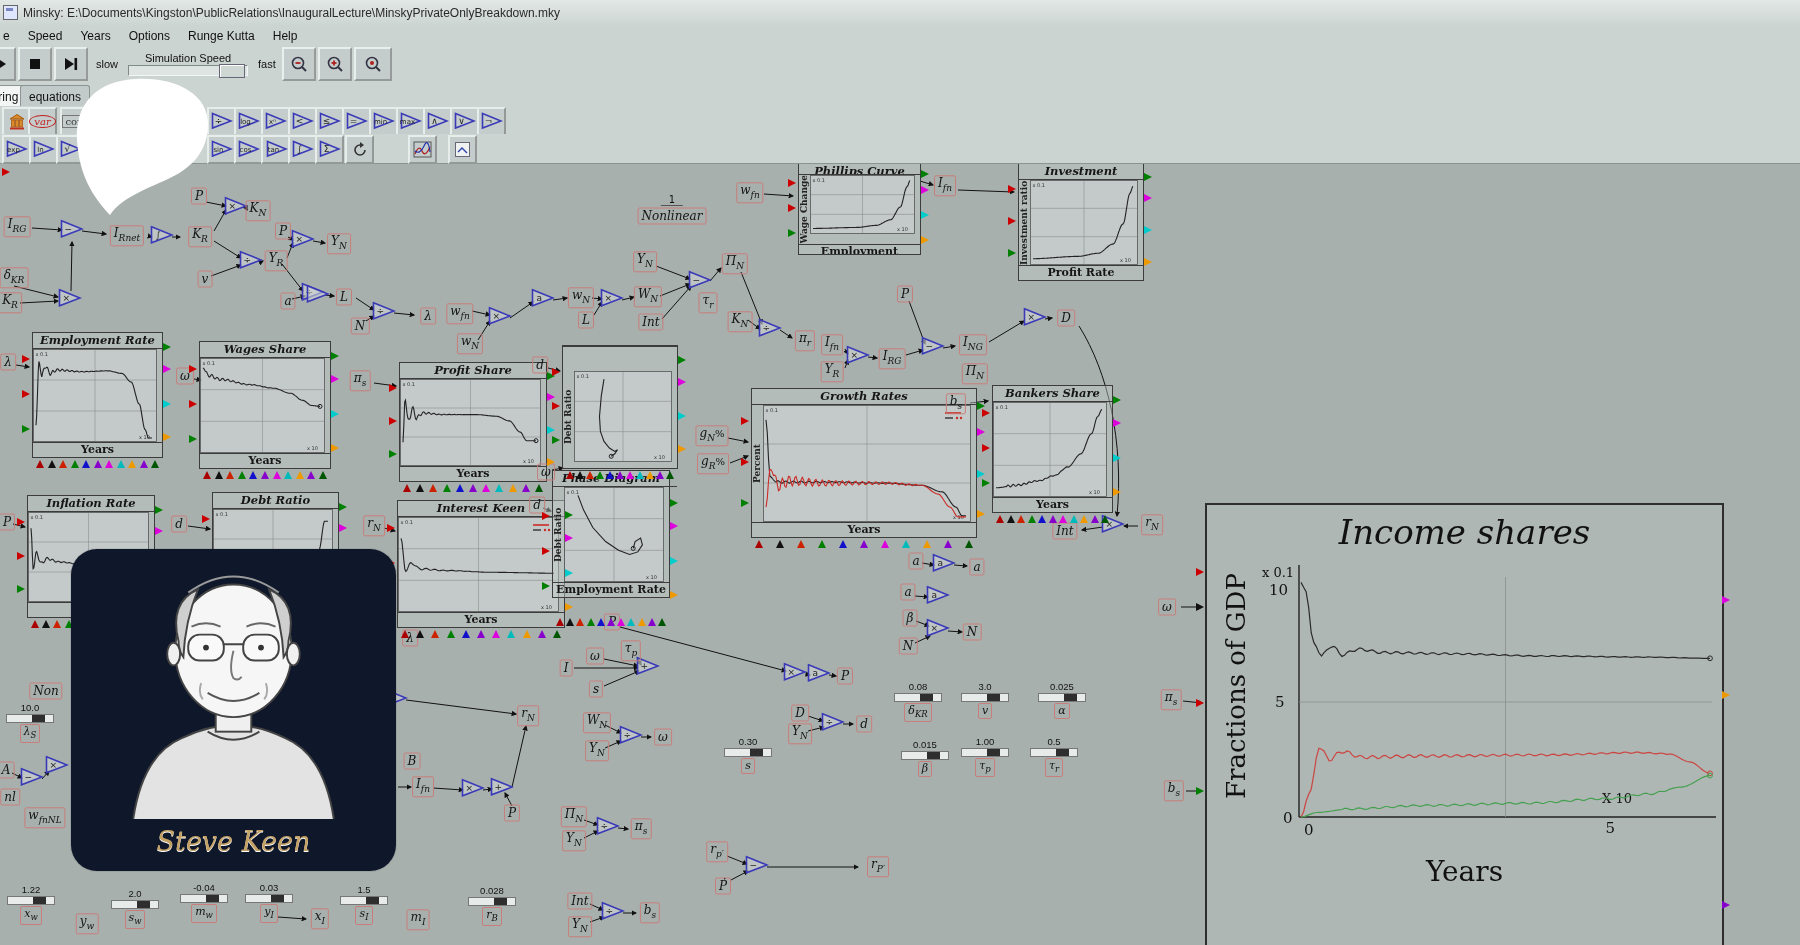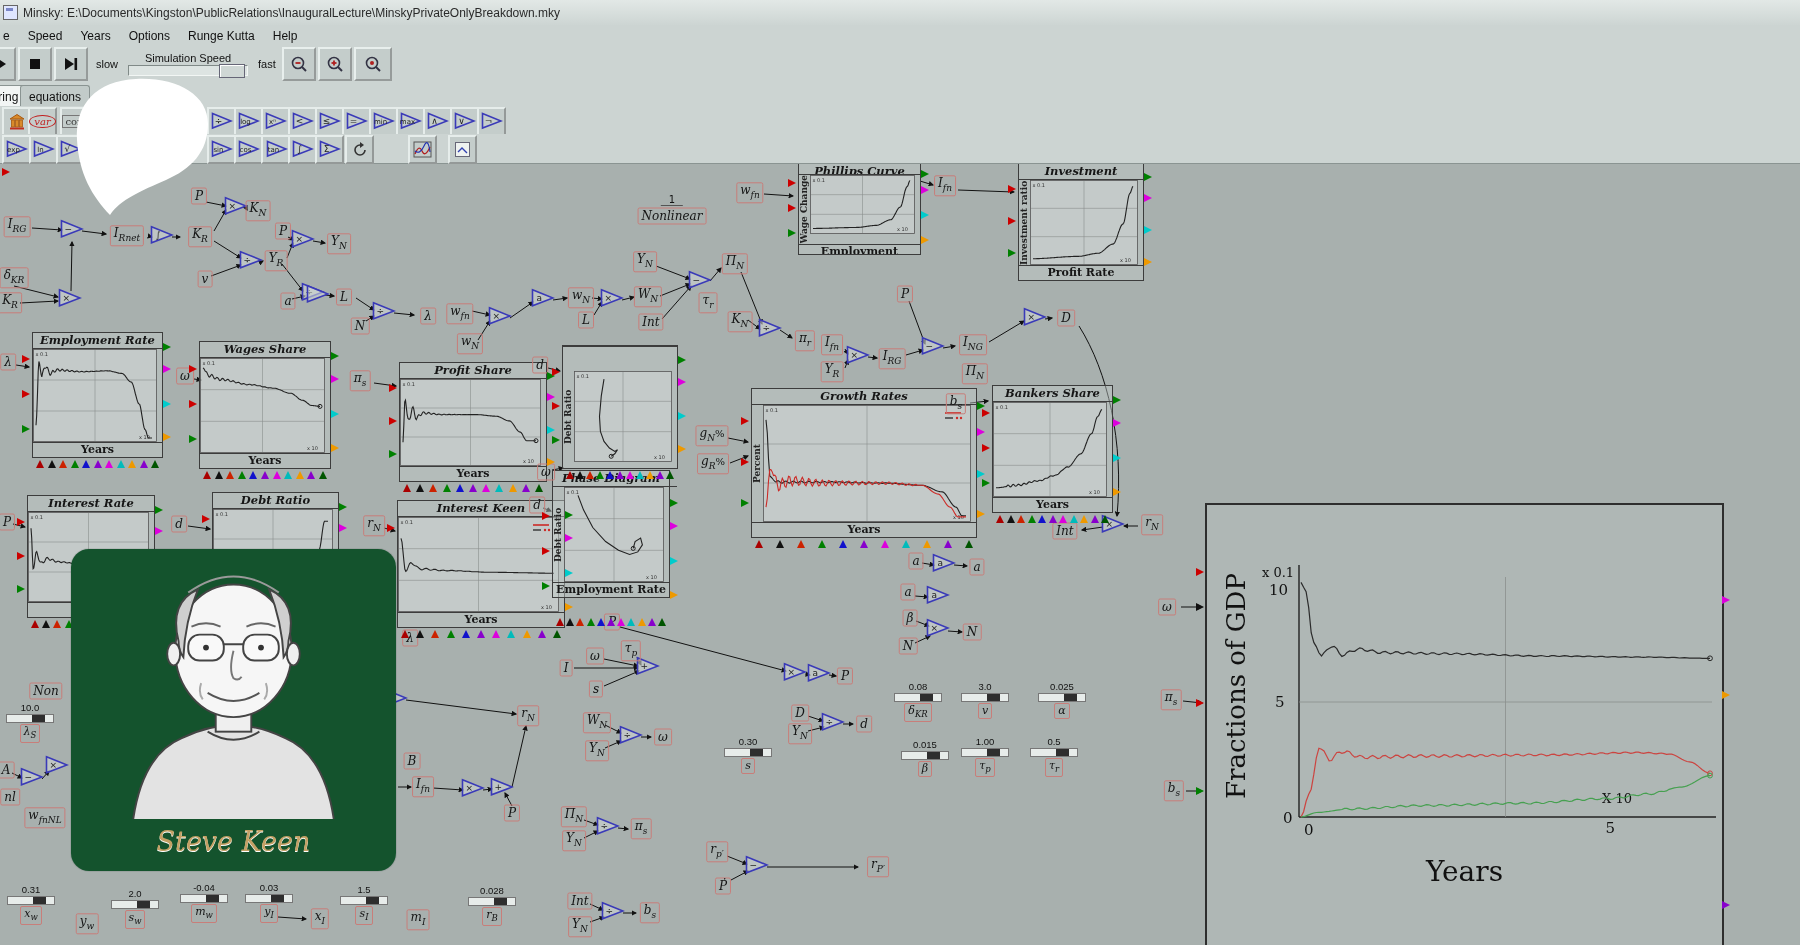--- a/index.html
+++ b/index.html
@@ -56,21 +56,21 @@
   #income{position:absolute;border:2px solid #2e2e2e;z-index:8;background:rgba(196,204,202,0.25);}
   #income .ititle{position:absolute;width:100%;text-align:center;font:italic 34px "DejaVu Serif",serif;color:#111;}
   #income .iylab{position:absolute;font:26px "DejaVu Serif",serif;color:#111;transform:rotate(-90deg);transform-origin:left top;white-space:nowrap;}
   #income .ixlab{position:absolute;width:100%;text-align:center;font:28px "DejaVu Serif",serif;color:#111;}
   #income svg{position:absolute;left:0;top:0;}
   .itick{font:15px "DejaVu Serif",serif;fill:#111;}
   .iscale{font:13px "DejaVu Serif",serif;fill:#111;}
 
   
   #blob{position:absolute;left:0;top:0;z-index:50;pointer-events:none;}
-  #avatar{position:absolute;background:#14532d;border-radius:18px;z-index:55;box-shadow:0 0 0 1px rgba(0,0,0,0.08);overflow:hidden;}
+  #avatar{position:absolute;background:#0f172a;border-radius:26px;z-index:55;box-shadow:0 0 0 1px rgba(0,0,0,0.08);overflow:hidden;}
   #avatar .sig{position:absolute;left:0;width:100%;text-align:center;font:italic 27px "DejaVu Serif",serif;color:#c3a064;text-shadow:0 1px 0 #fff;}
 </style>
 </head>
 <body>
 
 <div id="root">
 
   <svg id="wires">
     <defs>
       <marker id="arr" viewBox="0 0 10 10" refX="8" refY="5" markerWidth="5.5" markerHeight="5.5" orient="auto-start-reverse">
@@ -459,21 +459,21 @@
         <div class="vbox"><i>τ</i><sub>r</sub></div>
       </div>
       <div class="slider" style="left: 748px; top: 737px;">
         <div class="val">0.30</div>
         <div class="groove">
           <i></i>
         </div>
         <div class="vbox"><i>s</i></div>
       </div>
       <div class="slider" style="left: 31px; top: 885px;">
-        <div class="val">0.31</div>
+        <div class="val">1.22</div>
         <div class="groove">
           <i></i>
         </div>
         <div class="vbox"><i>x</i><sub>w</sub></div>
       </div>
       <div class="slider" style="left: 135px; top: 889px;">
         <div class="val">2.0</div>
         <div class="groove">
           <i></i>
         </div>
@@ -510,20 +510,21 @@
       <div class="slider" style="left: 30px; top: 703px;">
         <div class="val">10.0</div>
         <div class="groove">
           <i></i>
         </div>
         <div class="vbox"><i>λ</i><sub>S</sub></div>
       </div>
     </div>
 
   <div id="income" style="left: 1205px; top: 503px; width: 515px; height: 442px;">
+    <div class="ititle" style="top:7px;">Income shares</div>
     <div class="iylab" style="left: 14px; top: 294px;">Fractions of GDP</div>
     <div class="ixlab" style="top: 350px;">Years</div>
   <svg width="515" height="442">
         <line x1="92" y1="60" x2="92" y2="312" stroke="#222" stroke-width="1.4"></line>
         <line x1="92" y1="312" x2="509" y2="312" stroke="#222" stroke-width="1.4"></line>
         <line x1="92" y1="197" x2="505" y2="197" stroke="#8a8f8d" stroke-width="0.8"></line>
         <line x1="298.5" y1="72" x2="298.5" y2="312" stroke="#8a8f8d" stroke-width="0.8"></line>
         <text x="55" y="72" class="iscale">x 0.1</text>
         <text x="62" y="90" class="itick">10</text>
         <text x="68" y="202" class="itick">5</text>
@@ -1039,21 +1040,21 @@
     <div class="pt ptU" style="left: 1017px; top: 515px; border-bottom-color: rgb(204, 34, 0);"></div>
     <div class="pt ptU" style="left: 1027.5px; top: 515px; border-bottom-color: rgb(0, 128, 0);"></div>
     <div class="pt ptU" style="left: 1038px; top: 515px; border-bottom-color: rgb(17, 17, 204);"></div>
     <div class="pt ptU" style="left: 1048.5px; top: 515px; border-bottom-color: rgb(136, 0, 204);"></div>
     <div class="pt ptU" style="left: 1059px; top: 515px; border-bottom-color: rgb(221, 0, 221);"></div>
     <div class="pt ptU" style="left: 1069.5px; top: 515px; border-bottom-color: rgb(0, 187, 187);"></div>
     <div class="pt ptU" style="left: 1080px; top: 515px; border-bottom-color: rgb(238, 153, 0);"></div>
     <div class="pt ptU" style="left: 1090.5px; top: 515px; border-bottom-color: rgb(136, 0, 204);"></div>
     <div class="pt ptU" style="left: 1101px; top: 515px; border-bottom-color: rgb(0, 85, 0);"></div>
     <div class="mini" style="left: 27px; top: 495px; width: 126px; height: 121px;">
-      <div class="t">Interest Rate</div>
+      <div class="t">Inflation Rate</div>
       <div class="body">
         <svg width="121" height="90">
           <rect x="0.5" y="0.5" width="120" height="89" fill="rgba(225,230,228,0.35)" stroke="#555" stroke-width="0.8"></rect>
           <line x1="1" y1="30" x2="120" y2="30" stroke="#8a8f8d" stroke-width="0.6"></line>
           <line x1="1" y1="60" x2="120" y2="60" stroke="#8a8f8d" stroke-width="0.6"></line>
           <line x1="60.5" y1="1" x2="60.5" y2="89" stroke="#8a8f8d" stroke-width="0.6"></line>
           <text x="2.5" y="6.5" font-size="5" fill="#333" font-family="&quot;DejaVu Sans&quot;,sans-serif">x 0.1</text>
           <text x="103" y="87" font-size="5" fill="#333" font-family="&quot;DejaVu Sans&quot;,sans-serif">x 10</text>
           <path d="M3.0,16.3L3.7,25.8L4.4,44.3L5.1,56.8L5.8,56.1L6.5,51.7L7.2,45.2L7.9,40.5L8.7,39.6L9.4,41.9L10.1,45.0L10.8,47.7L11.5,49.3L12.2,50.0L12.9,50.0L13.6,49.8L14.3,50.1L15.0,50.6L15.7,50.7L16.4,50.0L17.1,48.5L17.8,46.8L18.5,45.6L19.2,45.4L19.9,46.0L20.7,47.0L21.4,47.9L22.1,48.3L22.8,48.0L23.5,47.5L24.2,47.2L24.9,47.3L25.6,48.0L26.3,48.9L27.0,49.7L27.7,50.1L28.4,49.9L29.1,49.6L29.8,49.2L30.5,49.2L31.3,49.5L32.0,50.0L32.7,50.4L33.4,50.6L34.1,50.3L34.8,50.0L35.5,49.7L36.2,49.7L36.9,50.0L37.6,50.4L38.3,50.8L39.0,51.0L39.7,50.9L40.4,50.7L41.1,50.5L41.8,50.6L42.5,50.9L43.3,51.2L44.0,51.6L44.7,51.8L45.4,51.7L46.1,51.6L46.8,51.6L47.5,51.7L48.2,51.9L48.9,52.2L49.6,52.5L50.3,52.6L51.0,52.6L51.7,52.6L52.4,52.5L53.1,52.6L53.9,52.7L54.6,53.0L55.3,53.1L56.0,53.2L56.7,53.2L57.4,53.1L58.1,53.0L58.8,53.0L59.5,53.1L60.2,53.2L60.9,53.3L61.6,53.4L62.3,53.3L63.0,53.3L63.7,53.2L64.4,53.3L65.2,53.4L65.9,53.5L66.6,53.6L67.3,53.7L68.0,53.8L68.7,53.8L69.4,53.8L70.1,53.9L70.8,54.0L71.5,54.1L72.2,54.2L72.9,54.3L73.6,54.4L74.3,54.5L75.0,54.6L75.7,54.7L76.5,54.8L77.2,54.9L77.9,55.0L78.6,55.1L79.3,55.2L80.0,55.3L80.7,55.4L81.4,55.5L82.1,55.6L82.8,55.7L83.5,55.8L84.2,55.9L84.9,56.0L85.6,56.0L86.3,56.1L87.0,56.2L87.8,56.2L88.5,56.3L89.2,56.3L89.9,56.4L90.6,56.4L91.3,56.4L92.0,56.5L92.7,56.5L93.4,56.5L94.1,56.5L94.8,56.5L95.5,56.5L96.2,56.6L96.9,56.6L97.6,56.6L98.3,56.7L99.0,56.7L99.8,56.8L100.5,56.9L101.2,56.9L101.9,57.0L102.6,57.1L103.3,57.1L104.0,57.2L104.7,57.3L105.4,57.4L106.1,57.5L106.8,57.5L107.5,57.6L108.2,57.7L108.9,57.7L109.6,57.8L110.3,57.9L111.1,57.9L111.8,58.0L112.5,58.0L113.2,58.0L113.9,58.1L114.6,58.1L115.3,58.1L116.0,58.1" fill="none" stroke="#222" stroke-width="1.1"></path>
         </svg>

